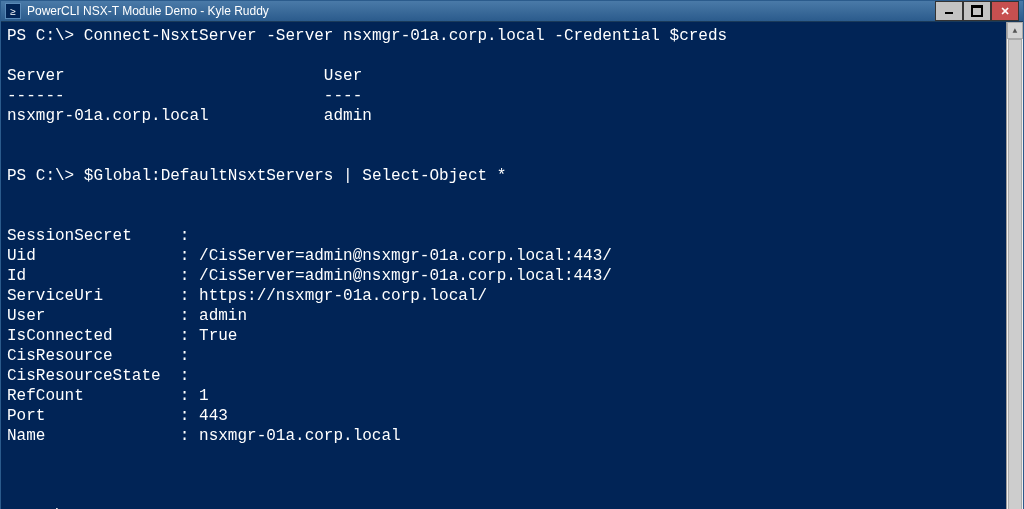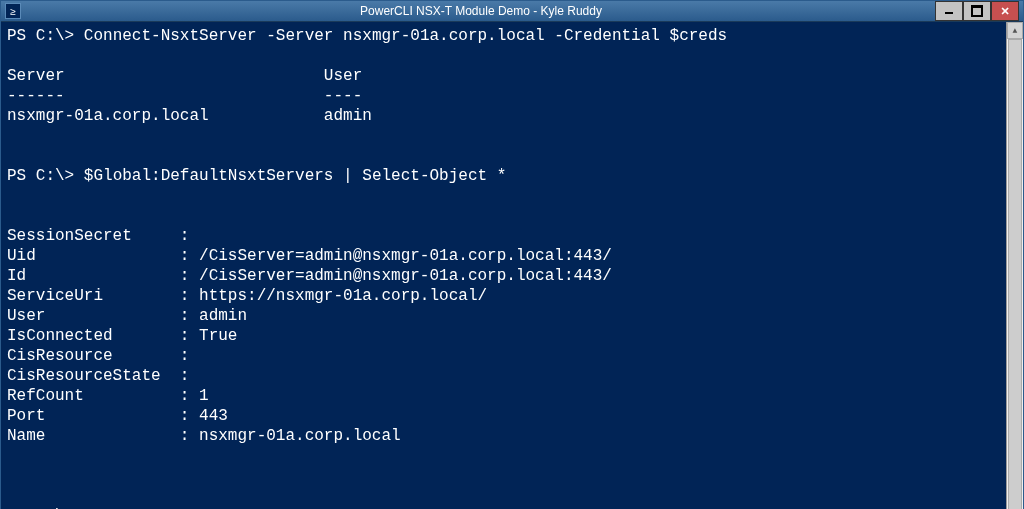--- a/index.html
+++ b/index.html
@@ -36,21 +36,20 @@
       border: 1px solid #5a8ab8;
       margin-right: 6px;
       display: flex;
       align-items: center;
       justify-content: center;
       font-size: 10px;
       color: #fff;
     }
     .titlebar-title {
       flex: 1;
-      text-align: center;
       white-space: nowrap;
     }
     .titlebar-buttons {
       display: flex;
       gap: 0;
     }
     .titlebar-btn {
       width: 28px;
       height: 20px;
       display: flex;

